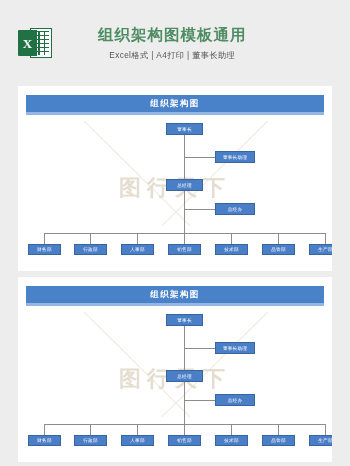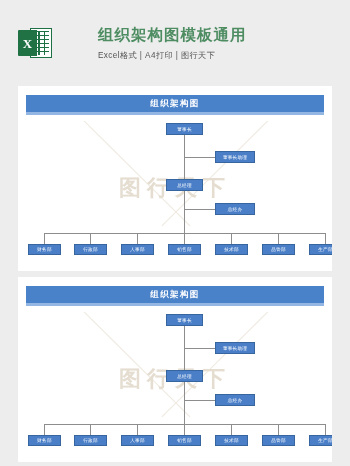--- a/index.html
+++ b/index.html
@@ -59,21 +59,21 @@
   .xls-logo .fold span {
     color: #ffffff;
     font-size: 13px;
     font-weight: bold;
     line-height: 1;
     font-family: "Liberation Serif", "DejaVu Serif", serif;
   }
 
   .header-text {
     margin-left: 46px;
-    text-align: left;
+    text-align: center;
   }
   .header-title {
     color: #4e8c62;
     font-size: 15.5px;
     font-weight: bold;
     letter-spacing: 1px;
     line-height: 1.3;
     white-space: nowrap;
   }
   .header-sub {
@@ -175,21 +175,21 @@
 <div class="page-header">
   <div class="xls-logo">
     <div class="sheet"></div>
     <div class="grid"></div>
     <div class="fold">
       <span>X</span>
     </div>
   </div>
   <div class="header-text">
     <div class="header-title">组织架构图模板通用</div>
-    <div class="header-sub">Excel格式 | A4打印 | 图行天下</div>
+    <div class="header-sub">Excel格式 | A4打印 | 董事长助理</div>
   </div>
 </div>
 
 <div class="cards">
 
   <div class="card">
     <div class="chart-banner">
       <span class="banner-title">组织架构图</span>
     </div>
     <div class="banner-underline"></div>

